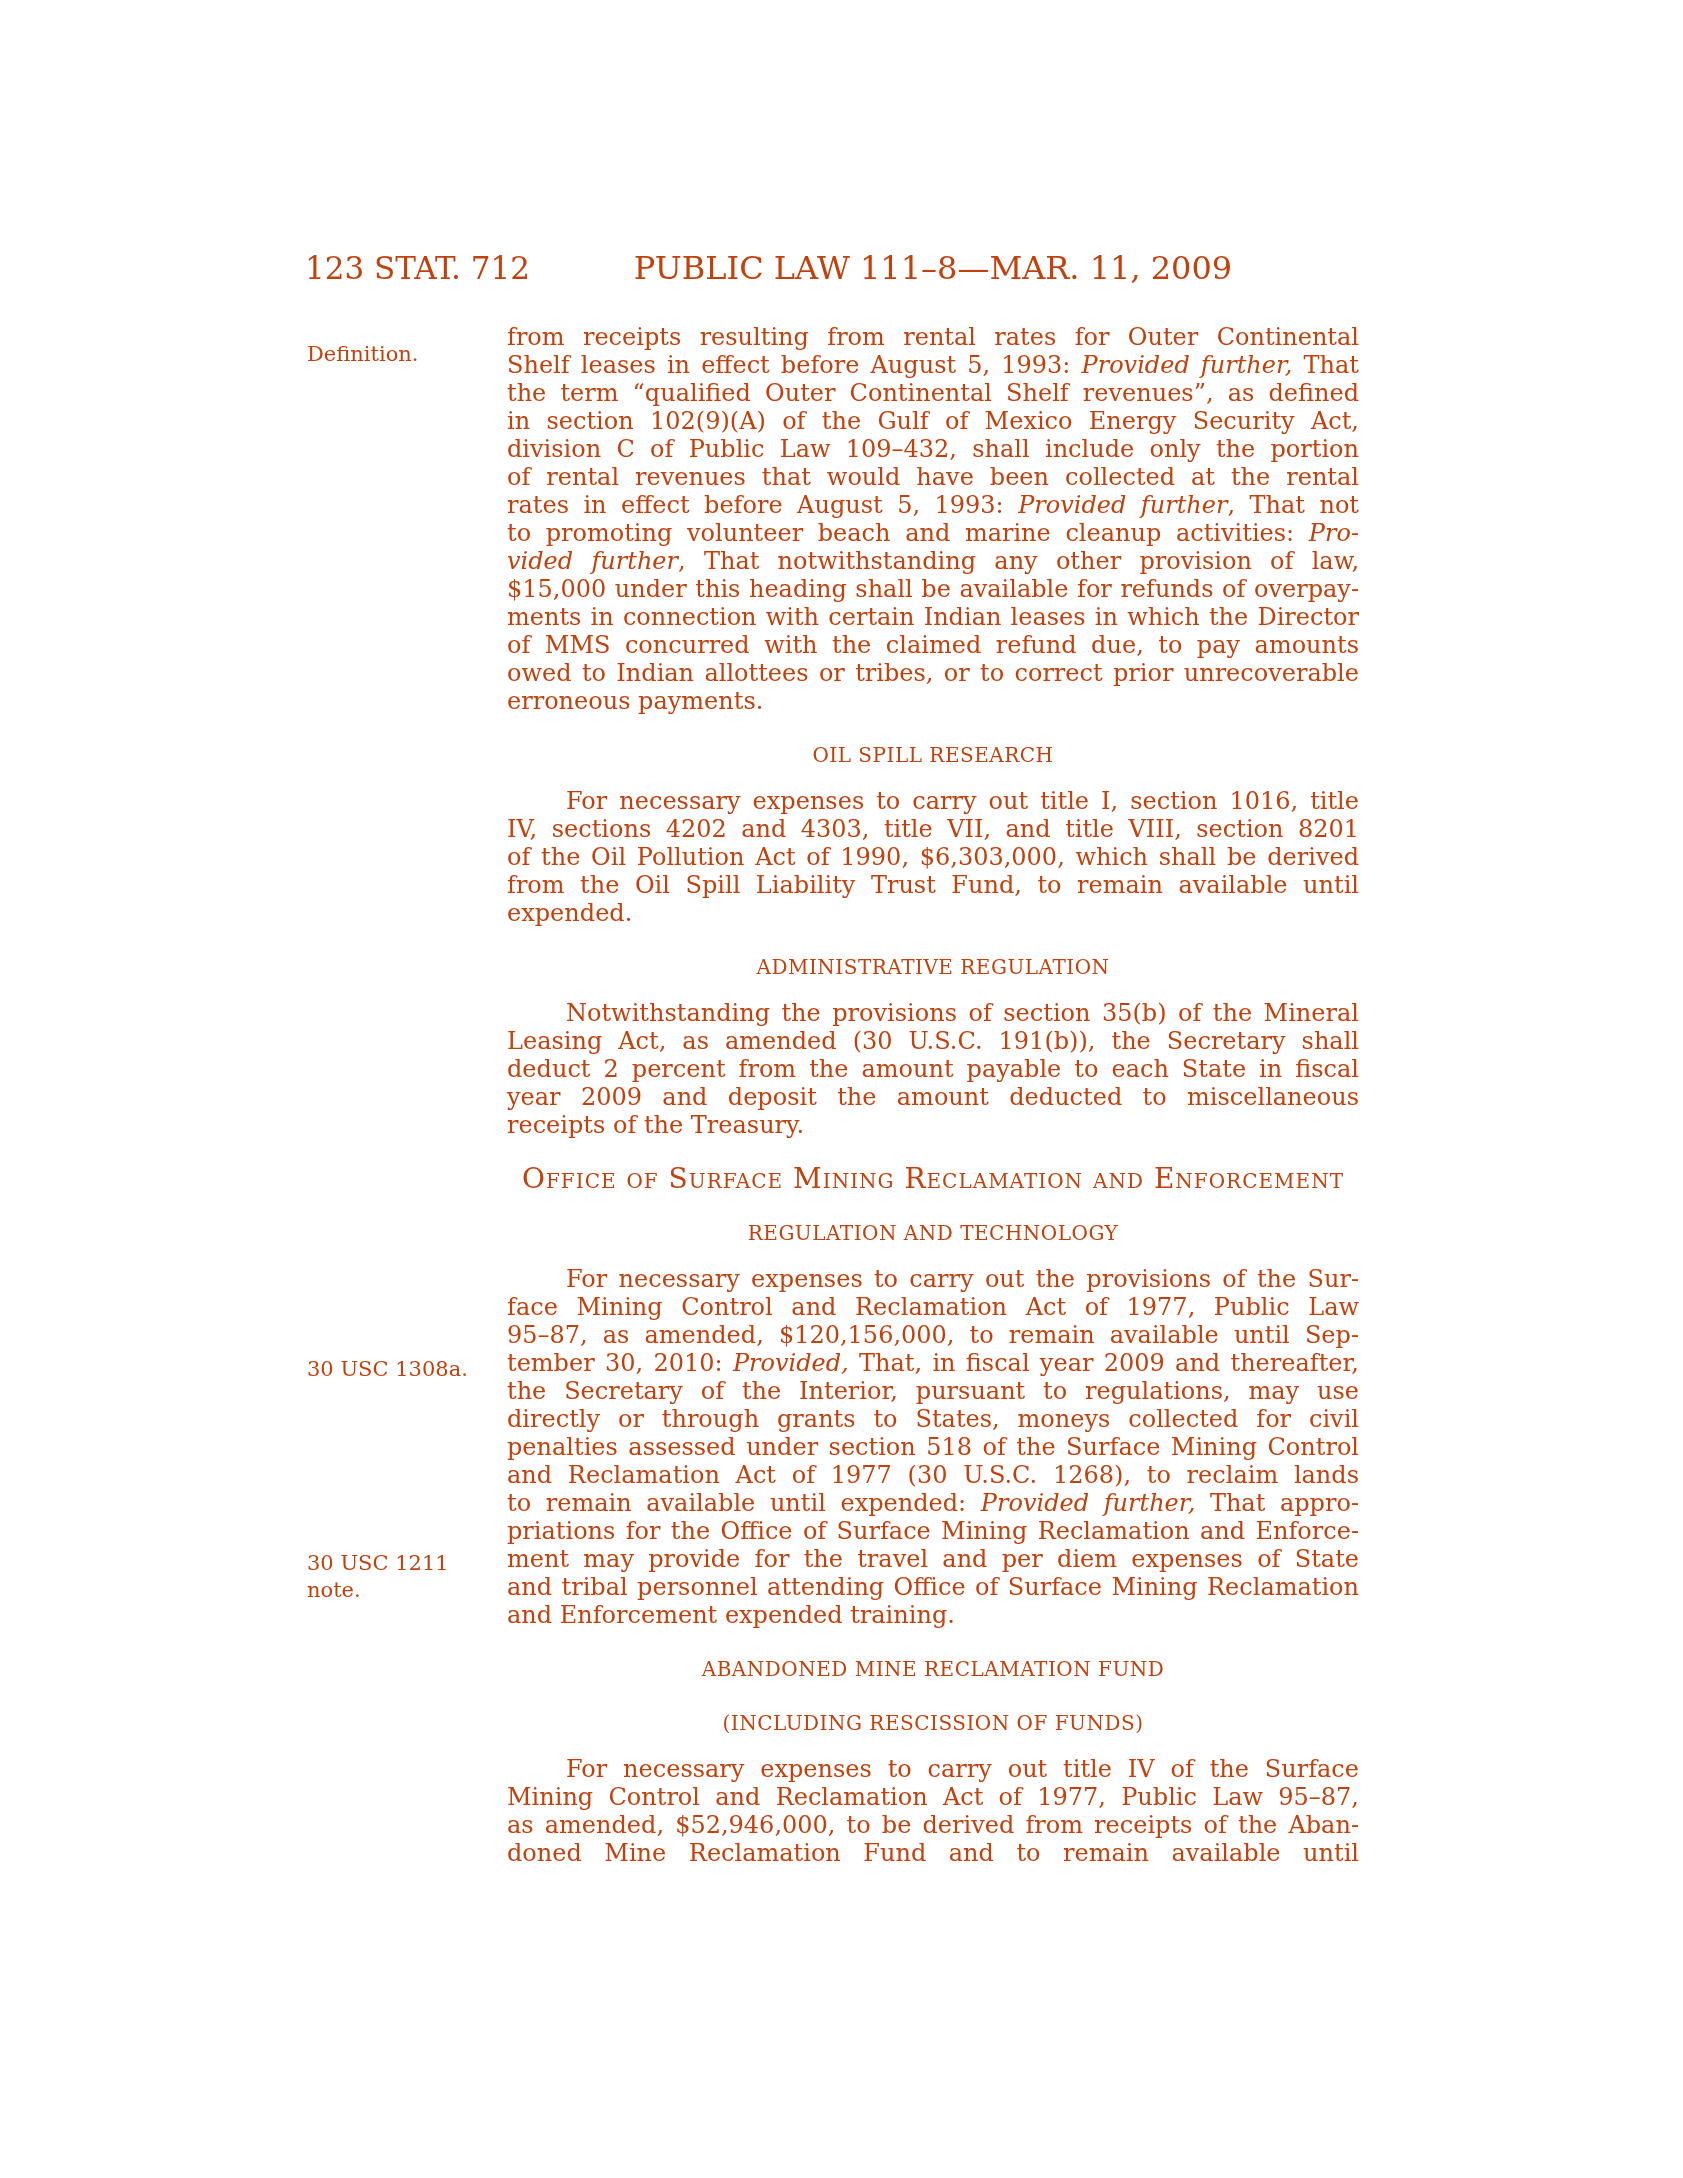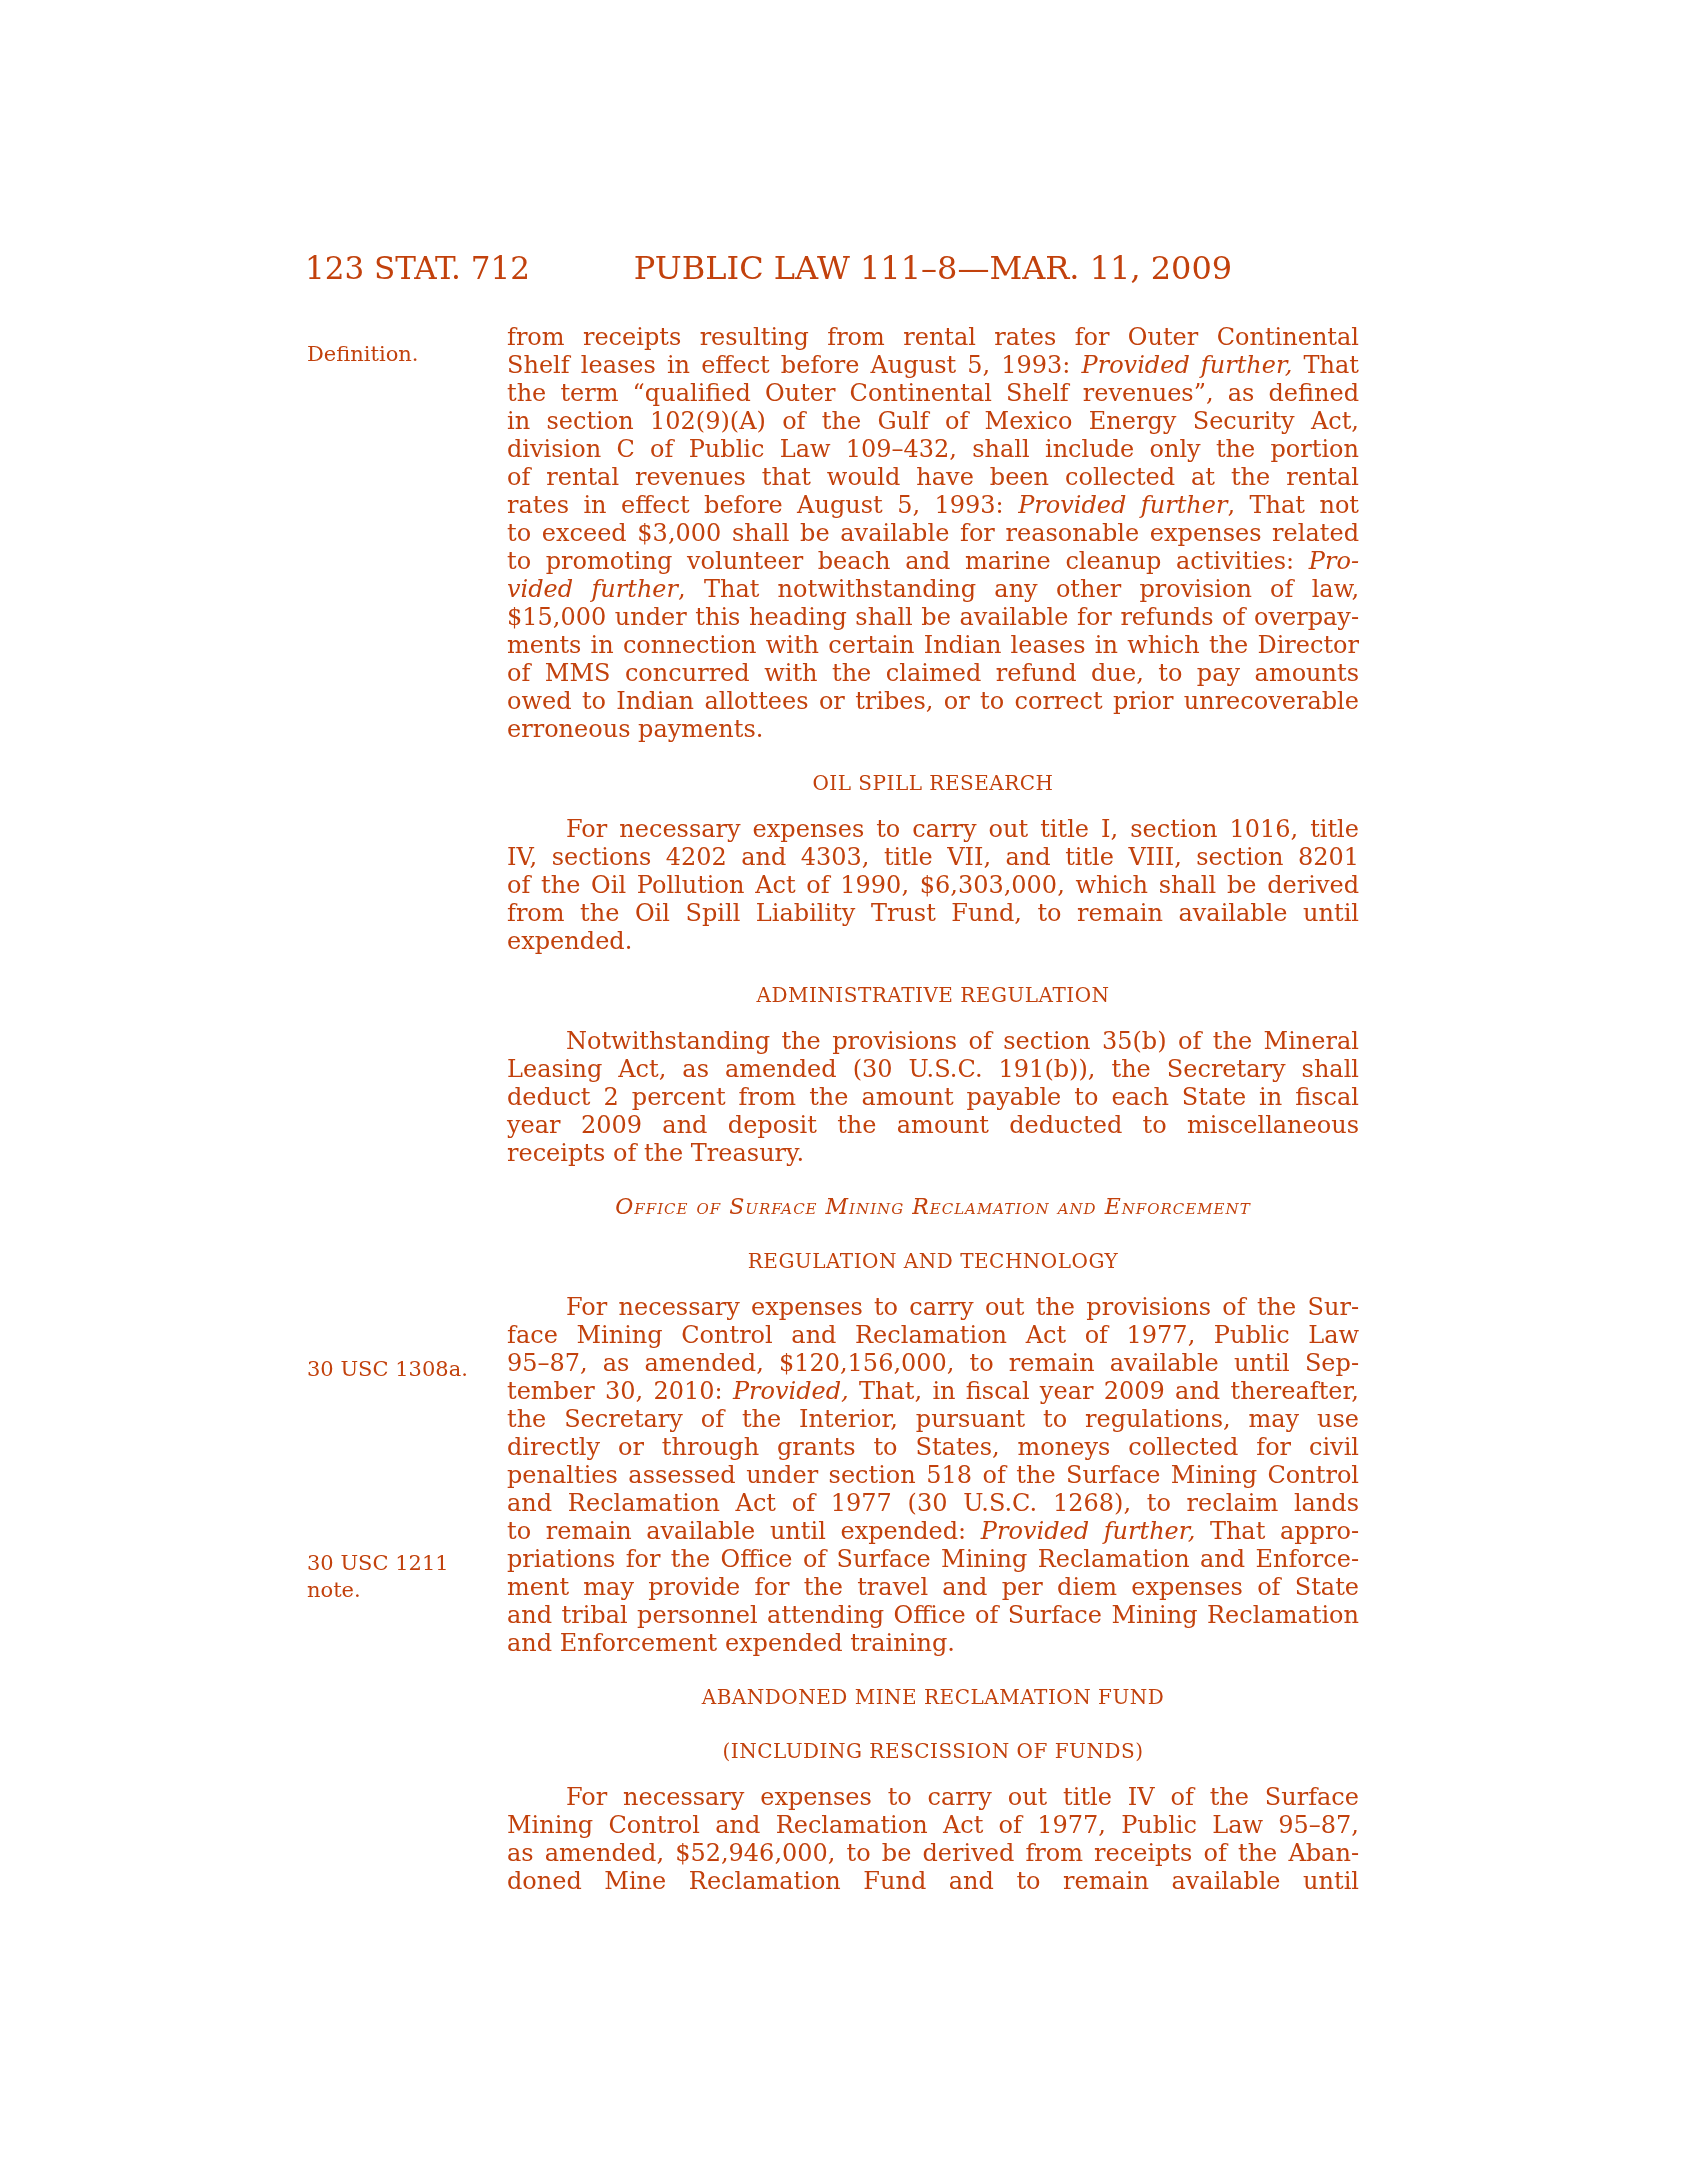--- a/index.html
+++ b/index.html
@@ -46,23 +46,22 @@
   .it { font-style: italic; }
   .heading {
     text-align: center;
     font-size: 20px;
     line-height: 28px;
     margin: 26px 0 18px 0;
     letter-spacing: 0.5px;
   }
   .heading.smallcaps {
     font-variant: small-caps;
-    font-size: 22px;
+    font-size: 28px;
     letter-spacing: 1px;
-    font-style: italic;
   }
   .mnote {
     position: absolute;
     left: 307px;
     width: 163px;
     font-size: 21px;
     line-height: 27px;
   }
   .mn1 { top: 341px; }
   .mn2 { top: 1356px; }
@@ -81,21 +80,20 @@
 
   <div class="body-col">
       <div class="para">
         <div class="ln"><span>from receipts resulting from rental rates for Outer Continental</span></div>
         <div class="ln"><span>Shelf leases in effect before August 5, 1993: </span><span class="it">Provided further,</span><span> That</span></div>
         <div class="ln"><span>the term “qualified Outer Continental Shelf revenues”, as defined</span></div>
         <div class="ln"><span>in section 102(9)(A) of the Gulf of Mexico Energy Security Act,</span></div>
         <div class="ln"><span>division C of Public Law 109–432, shall include only the portion</span></div>
         <div class="ln"><span>of rental revenues that would have been collected at the rental</span></div>
         <div class="ln"><span>rates in effect before August 5, 1993: </span><span class="it">Provided further</span><span>, That not</span></div>
-        <div class="ln"><span>to exceed $3,000 shall be available for reasonable expenses related</span></div>
         <div class="ln"><span>to promoting volunteer beach and marine cleanup activities: </span><span class="it">Pro-</span></div>
         <div class="ln"><span class="it">vided further</span><span>, That notwithstanding any other provision of law,</span></div>
         <div class="ln"><span>$15,000 under this heading shall be available for refunds of overpay-</span></div>
         <div class="ln"><span>ments in connection with certain Indian leases in which the Director</span></div>
         <div class="ln"><span>of MMS concurred with the claimed refund due, to pay amounts</span></div>
         <div class="ln"><span>owed to Indian allottees or tribes, or to correct prior unrecoverable</span></div>
         <div class="ln last"><span>erroneous payments.</span></div>
       </div>
       <div class="heading caps">OIL SPILL RESEARCH</div>
       <div class="para indent">

